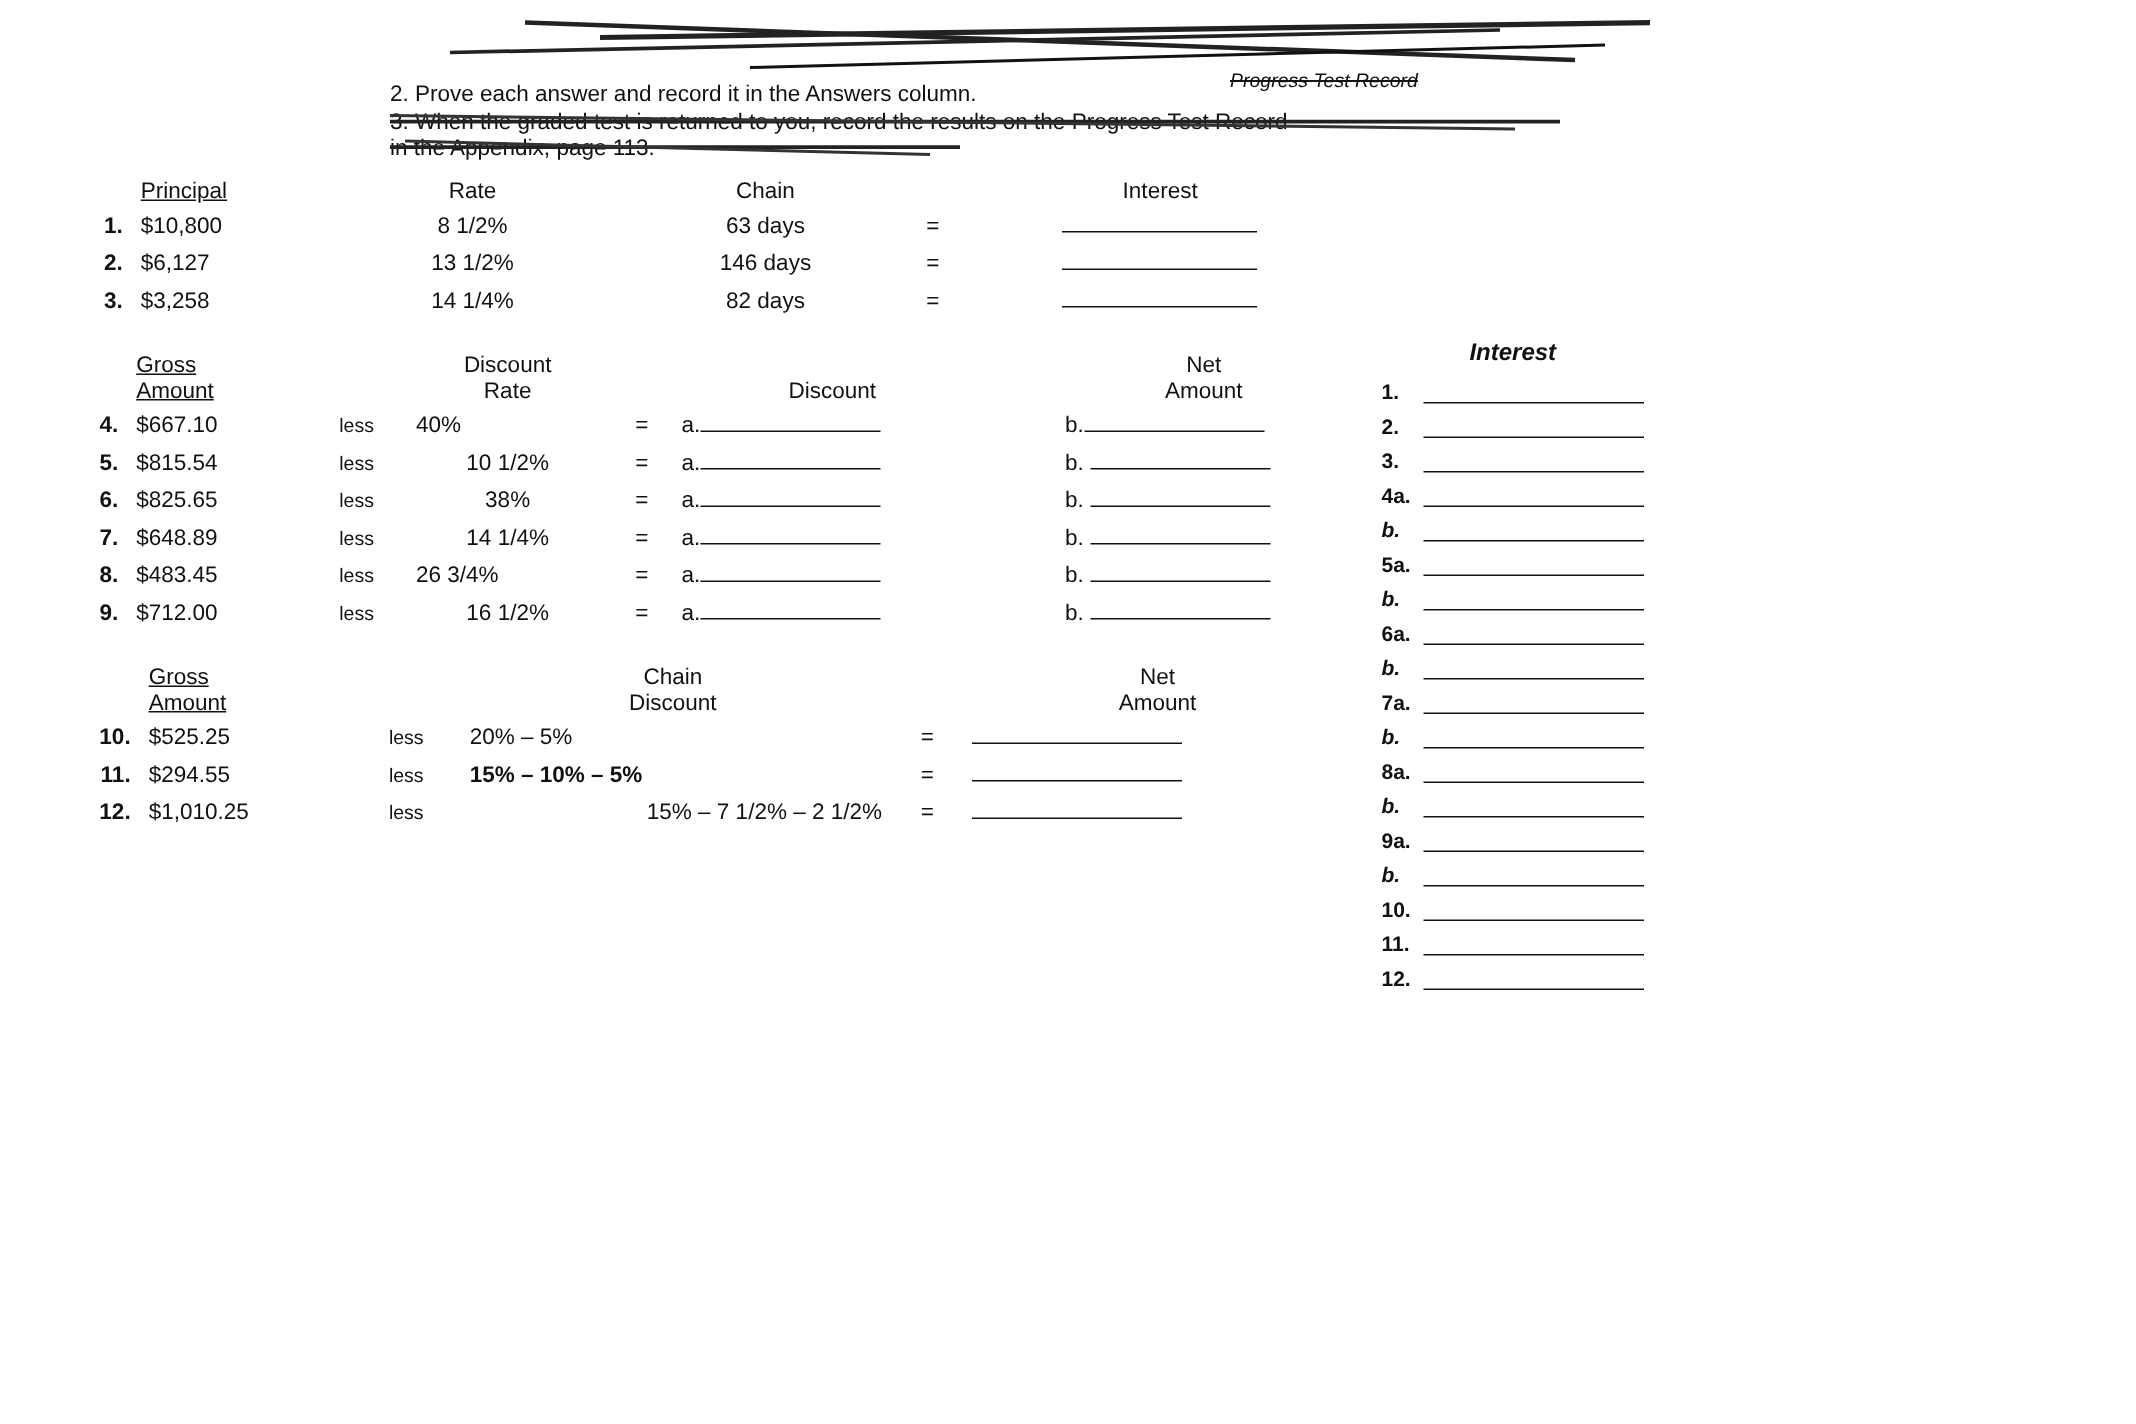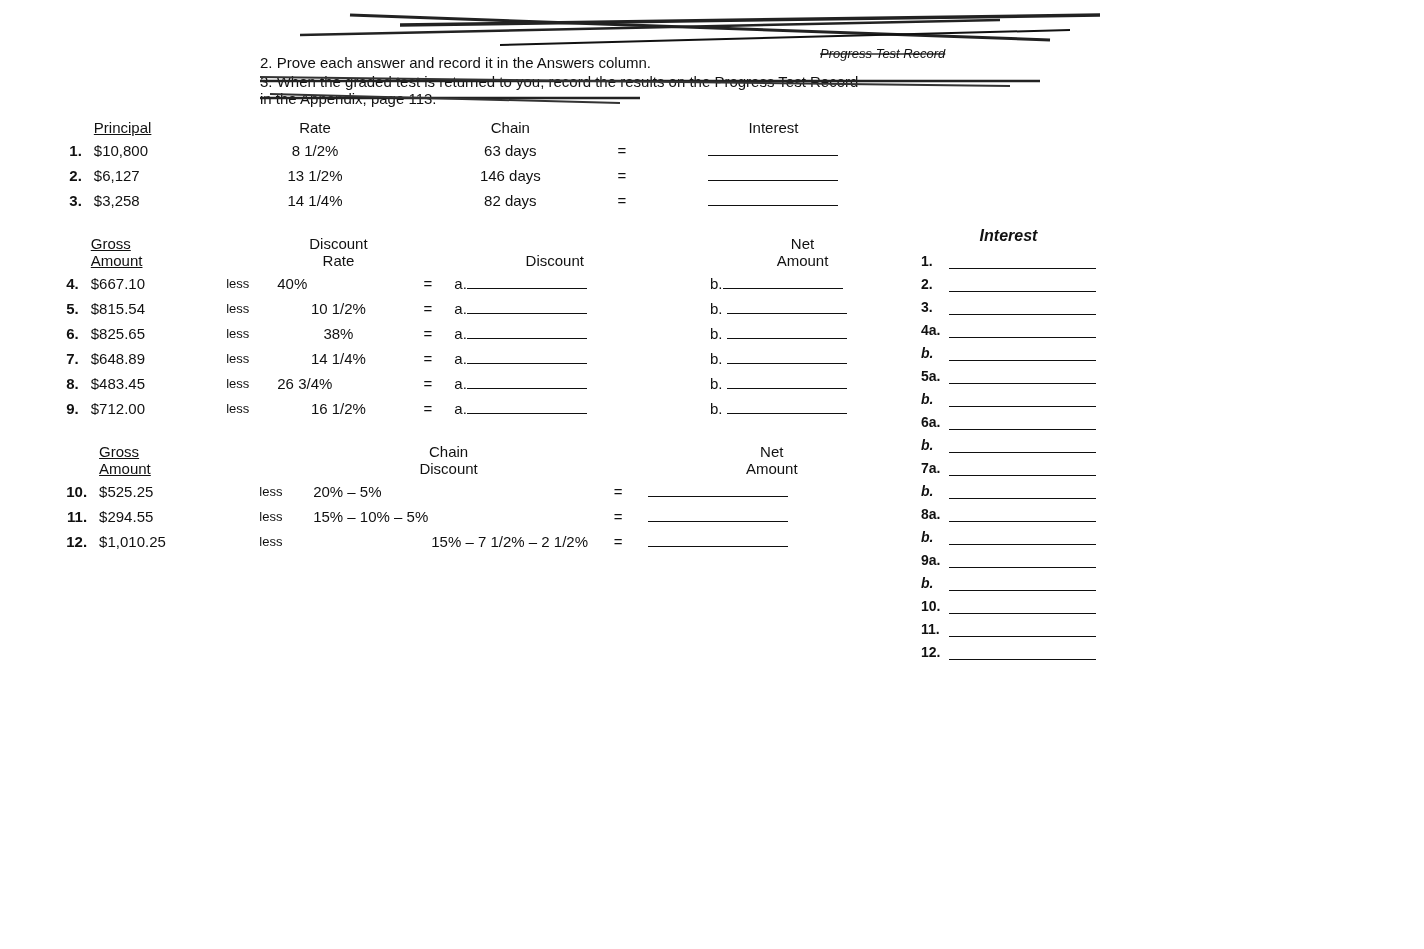--- a/index.html
+++ b/index.html
@@ -314,21 +314,21 @@
             <td style="text-align:center; font-size:13px;">less</td>
             <td style="text-align:left; padding-left:10px;">20% – 5%</td>
             <td style="text-align:center;">=</td>
             <td><span class="answer-line" style="width:140px;"></span></td>
           </tr>
 
           <tr class="data-row">
             <td class="num-label" style="font-weight:bold;">11.</td>
             <td>$294.55</td>
             <td style="text-align:center; font-size:13px;">less</td>
-            <td style="text-align:left; padding-left:10px;">15% – 10% – 5%</td>
+            <td style="text-align:left; padding-left:10px;font-weight:bold;">15% – 10% – 5%</td>
             <td style="text-align:center;">=</td>
             <td><span class="answer-line" style="width:140px;"></span></td>
           </tr>
 
           <tr class="data-row">
             <td class="num-label" style="font-weight:bold;">12.</td>
             <td>$1,010.25</td>
             <td style="text-align:center; font-size:13px;">less</td>
             <td style="text-align:right; padding-left:10px;">15% – 7 1/2% – 2 1/2%</td>
             <td style="text-align:center;">=</td>

